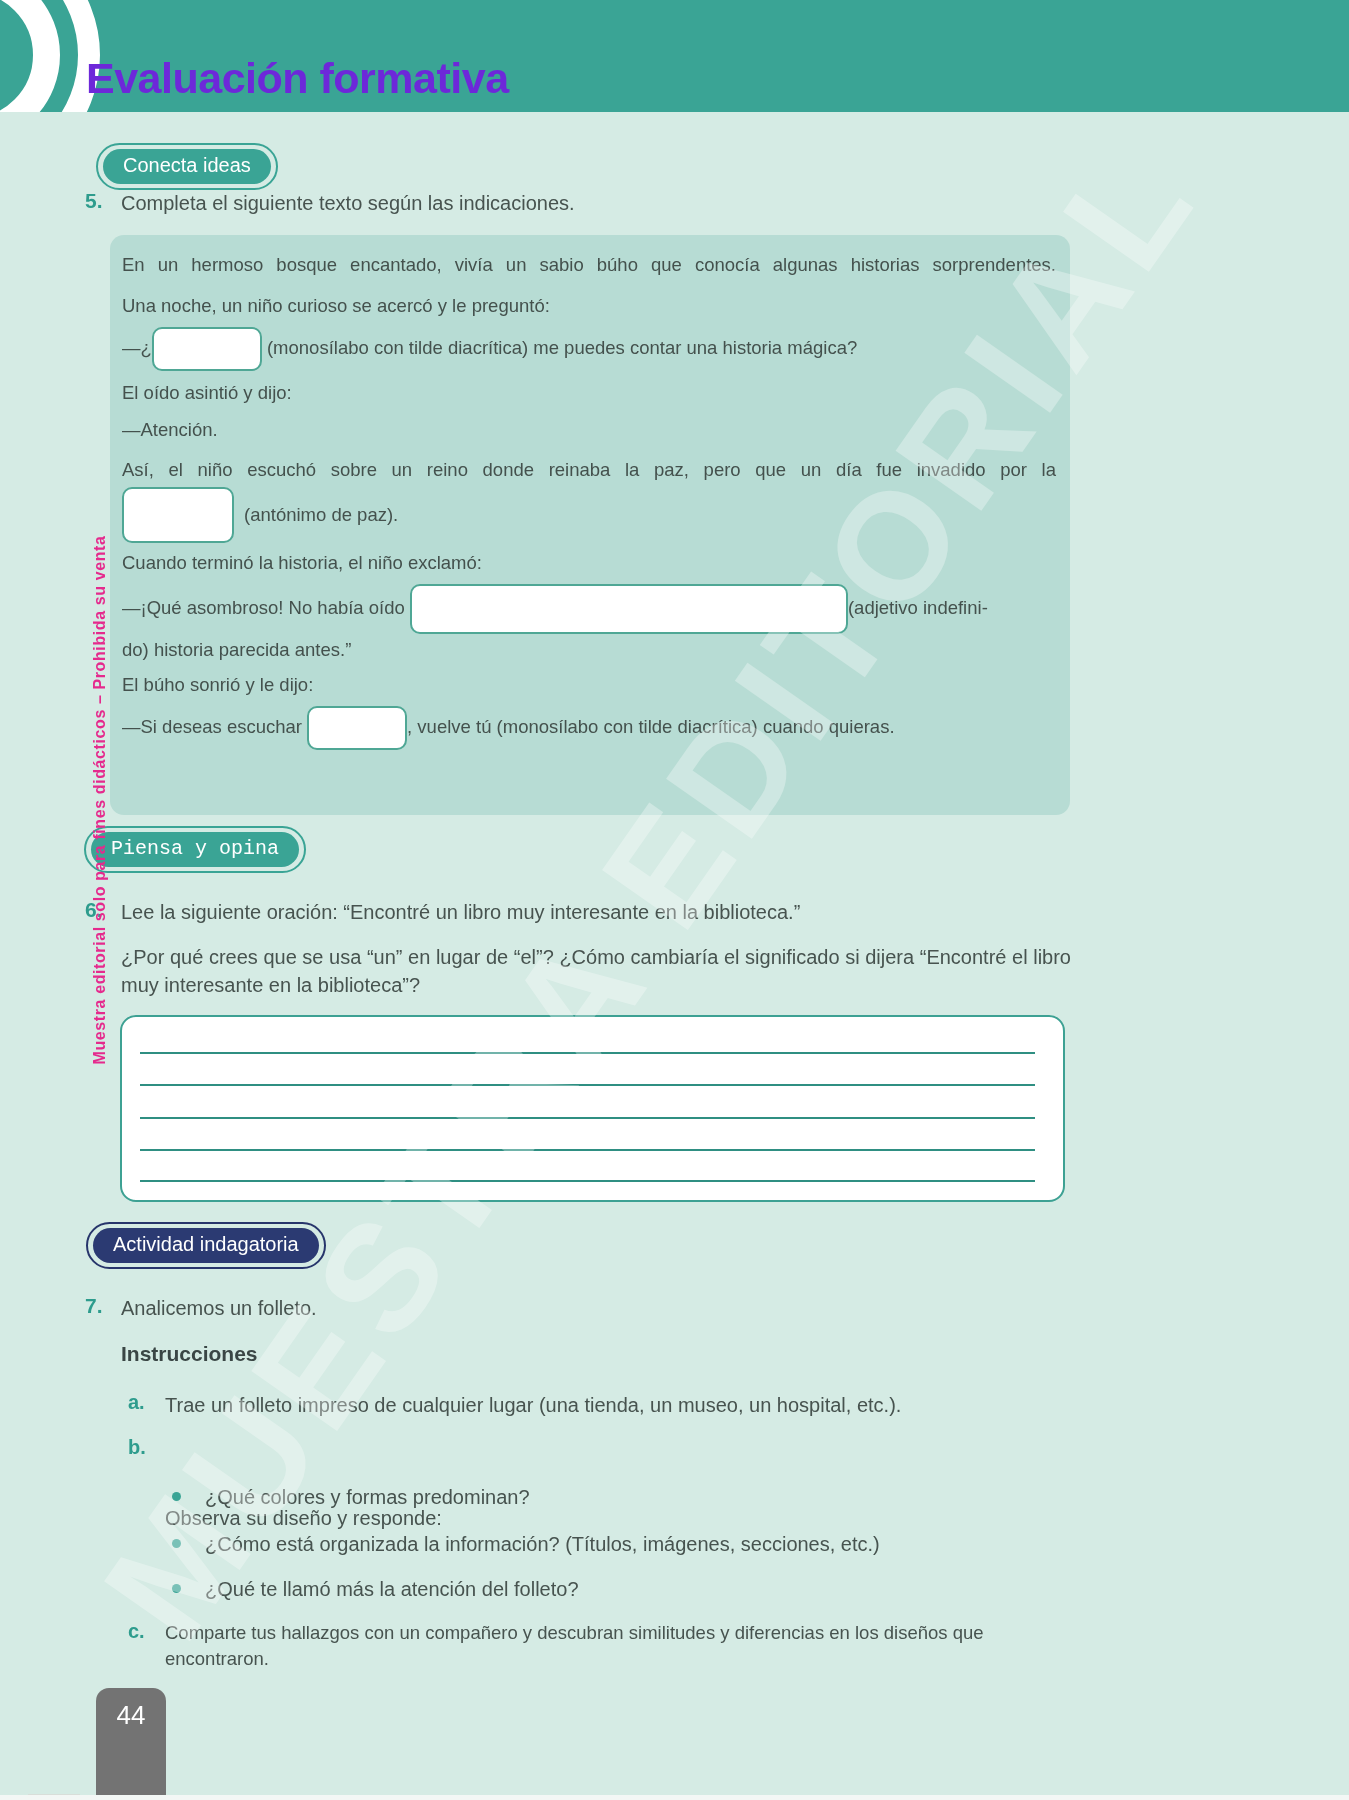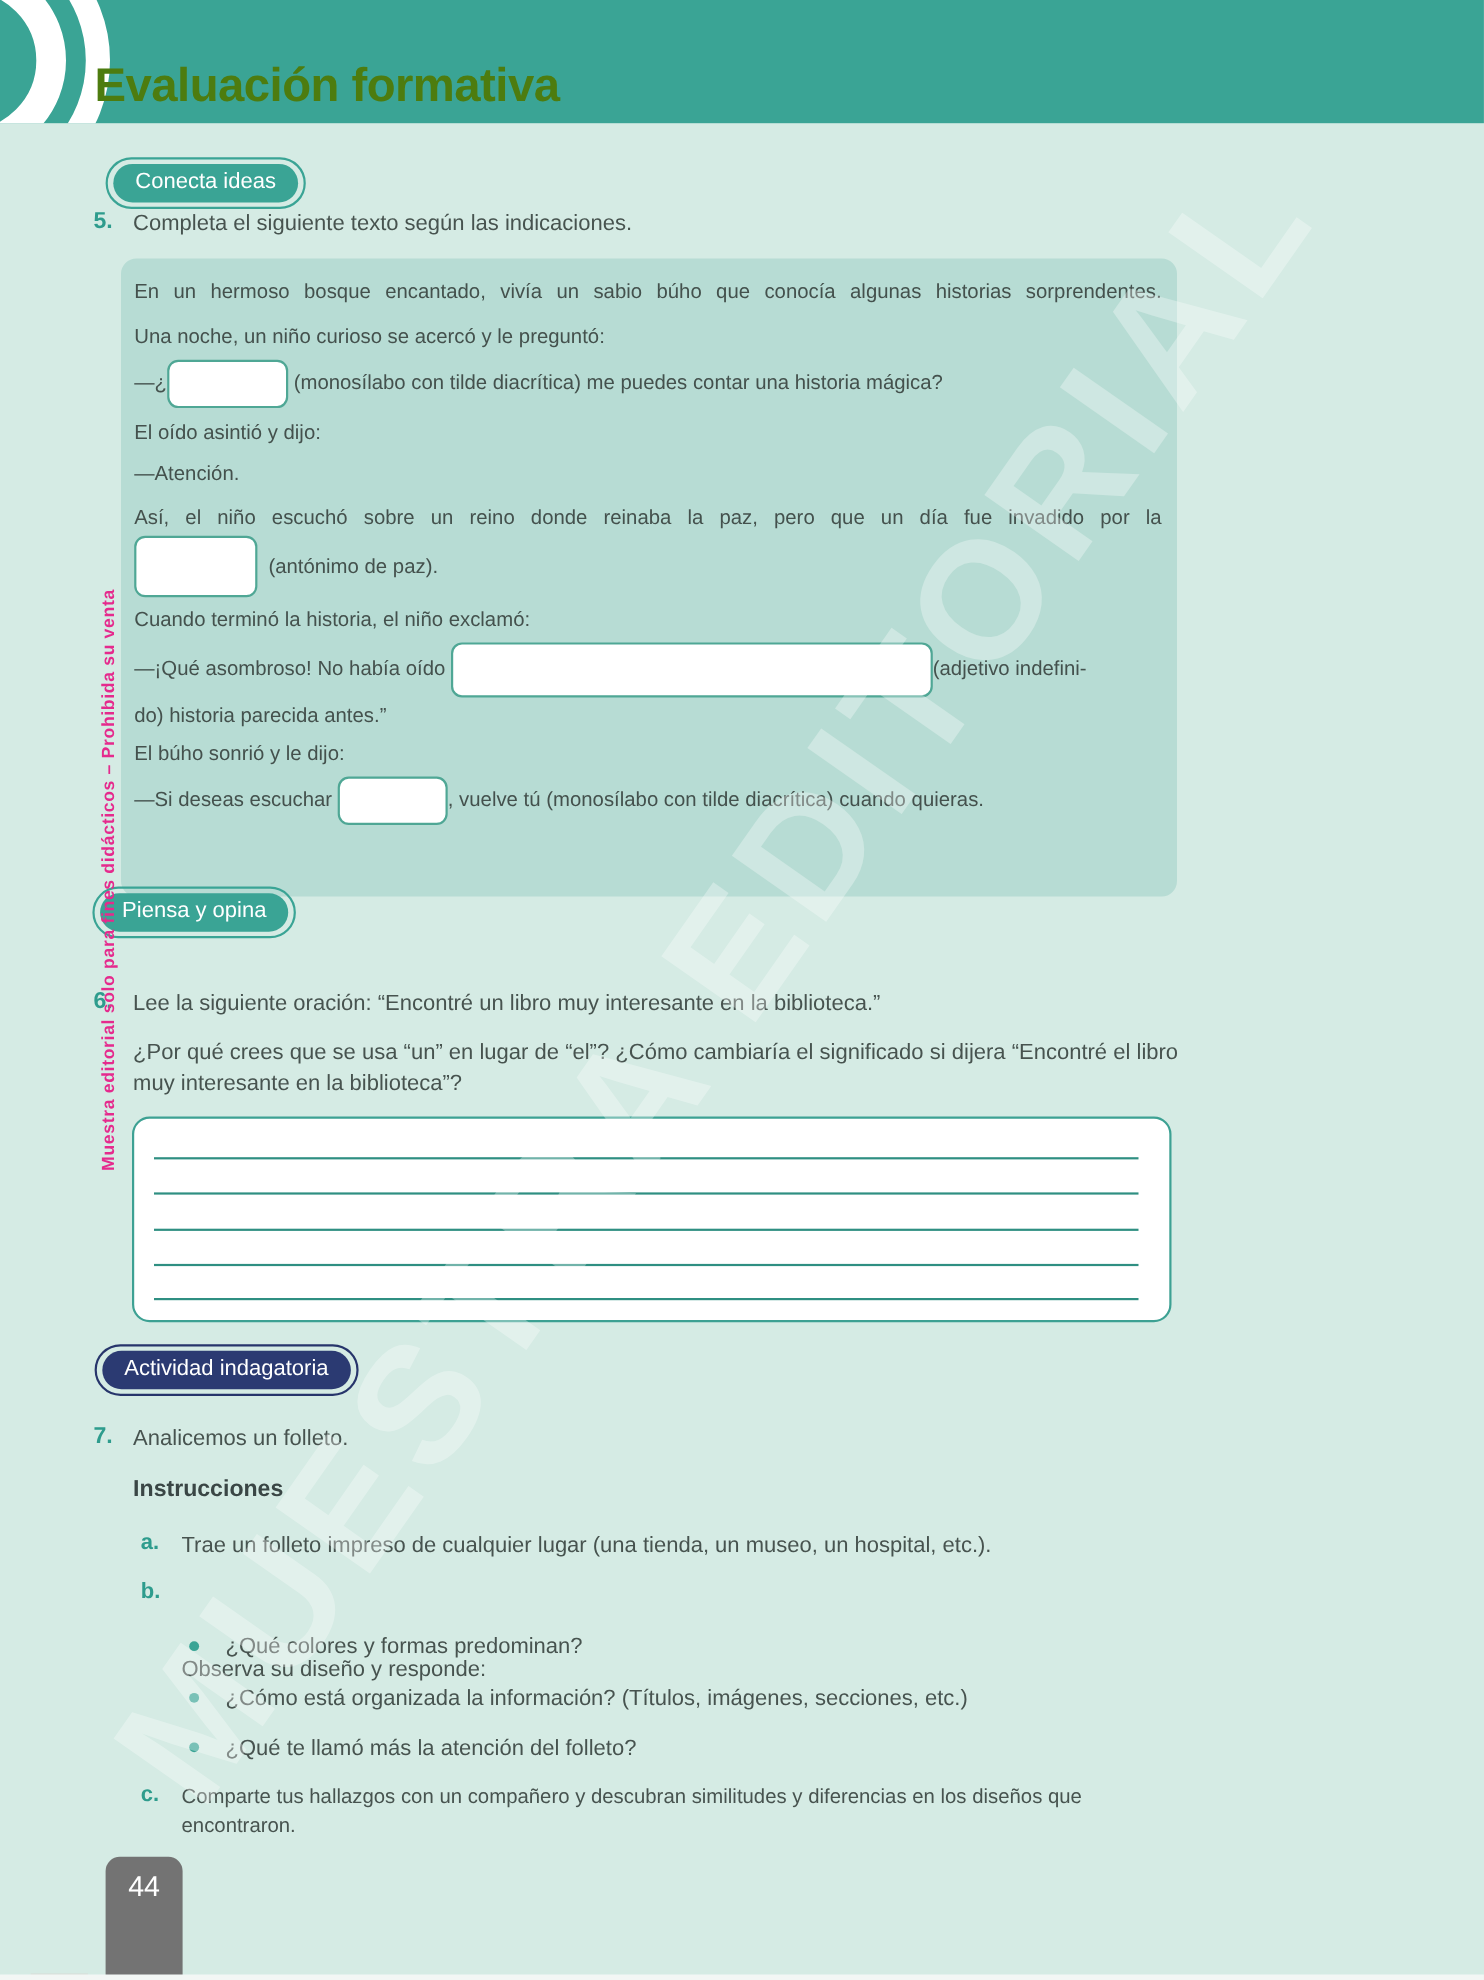--- a/index.html
+++ b/index.html
@@ -6,21 +6,21 @@
   html,body { width:1349px; height:1800px; }
   body { font-family:"Liberation Sans", sans-serif; background:#d5ebe4; position:relative; overflow:hidden; color:#47534f; }
 
   .page { position:absolute; inset:0; width:1349px; height:1800px; background:#d5ebe4; }
 
   
   .header { position:absolute; top:0; left:0; width:1349px; height:112px; background:#3aa495; overflow:hidden; }
   .arc { position:absolute; border-radius:50%; box-sizing:border-box; background:transparent; }
   .arc-outer { width:260px; height:260px; border:22px solid #ffffff; left:-160px; top:-75px; }
   .arc-inner { width:180px; height:180px; border:27px solid #ffffff; left:-120px; top:-35px; }
-  .page-title { position:absolute; left:86px; top:54px; font-size:43px; font-weight:bold; color:#4d7c0f; letter-spacing:-0.5px; }
+  .page-title { position:absolute; left:86px; top:54px; font-size:43px; font-weight:bold; color:#6d28d9; letter-spacing:-0.5px; }
 
   
   .badge { position:absolute; border-radius:28px; padding:4px 5px; display:inline-block; }
   .badge-teal { border:2px solid #3aa495; }
   .badge-navy { border:2px solid #27356b; }
   .badge .inner { display:block; border-radius:22px; color:#fff; font-size:20px; padding:5px 20px 7px 20px; white-space:nowrap; }
   .badge-teal .inner { background:#3aa495; }
   .badge-navy .inner { background:#2b3a72; }
 
   
@@ -95,21 +95,21 @@
       <span class="blank blank-lg"></span><span>(adjetivo indefini-</span>
     </p>
     <p style="margin-top:4px;">do) historia parecida antes.”</p>
     <p style="margin-top:12px;">El búho sonrió y le dijo:</p>
     <p style="margin-top:10px;">
       <span>—Si deseas escuchar</span>
       <span class="blank blank-xs"></span><span>, vuelve tú (monosílabo con tilde diacrítica) cuando quieras.</span>
     </p>
   </div>
 
-  <div class="badge badge-teal" style="left:84px; top:806px;">
+  <div class="badge badge-teal" style="left:84px; top:826px;font-family:Liberation Mono, monospace;">
     <span class="inner">Piensa y opina</span>
   </div>
 
   <div class="qnum" style="left:85px; top:898px;">6.</div>
   <div class="qtext" style="left:121px; top:898px; width:950px;">Lee la siguiente oración: “Encontré un libro muy interesante en la biblioteca.”</div>
   <div class="qtext" style="left:121px; top:943px; width:950px; text-align:justify;">¿Por qué crees que se usa “un” en lugar de “el”? ¿Cómo cambiaría el significado si dijera “Encontré el libro muy interesante en la biblioteca”?</div>
 
   <div class="write-box">
     <div class="rule" style="top:35px;"></div>
     <div class="rule" style="top:67px;"></div>

